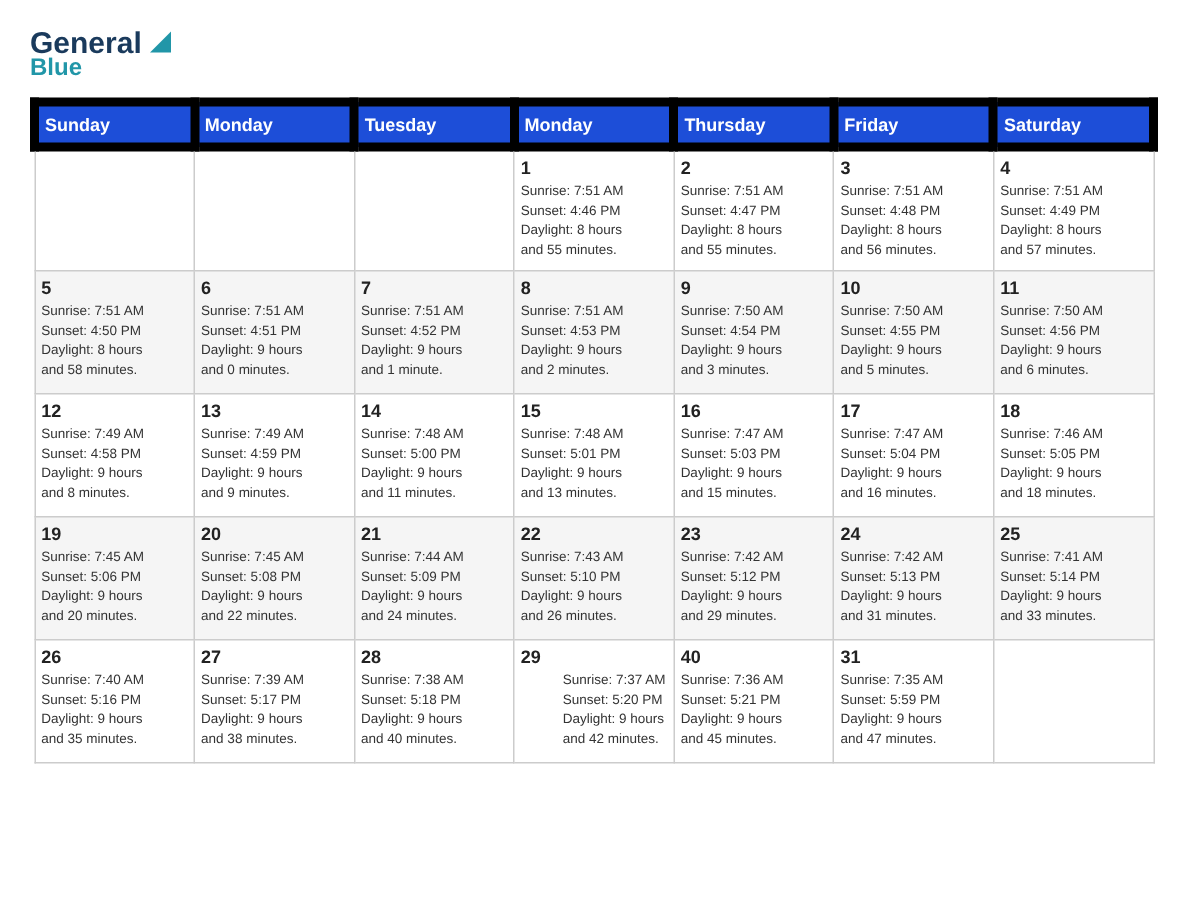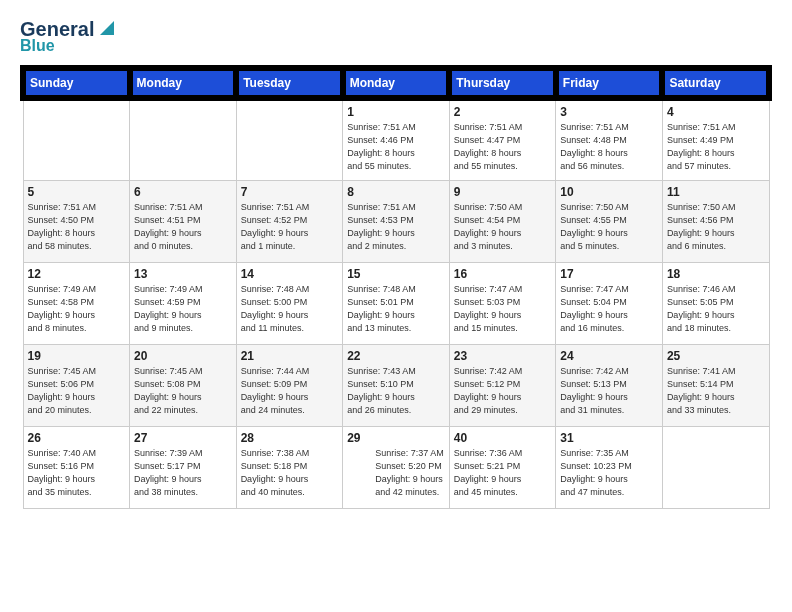--- a/index.html
+++ b/index.html
@@ -337,21 +337,21 @@
           <td>
             <span class="day-num">40</span>
             <div class="day-info" style="white-space: pre-line;">Sunrise: 7:36 AM
 Sunset: 5:21 PM
 Daylight: 9 hours
 and 45 minutes.</div>
           </td>
           <td>
             <span class="day-num">31</span>
             <div class="day-info" style="white-space: pre-line;">Sunrise: 7:35 AM
-Sunset: 10:23 PM
+Sunset: 5:59 PM
 Daylight: 9 hours
 and 47 minutes.</div>
           </td>
           <td class="empty"></td>
         </tr>
       </tbody>
   </table>
 </div>
 
 </body></html>

